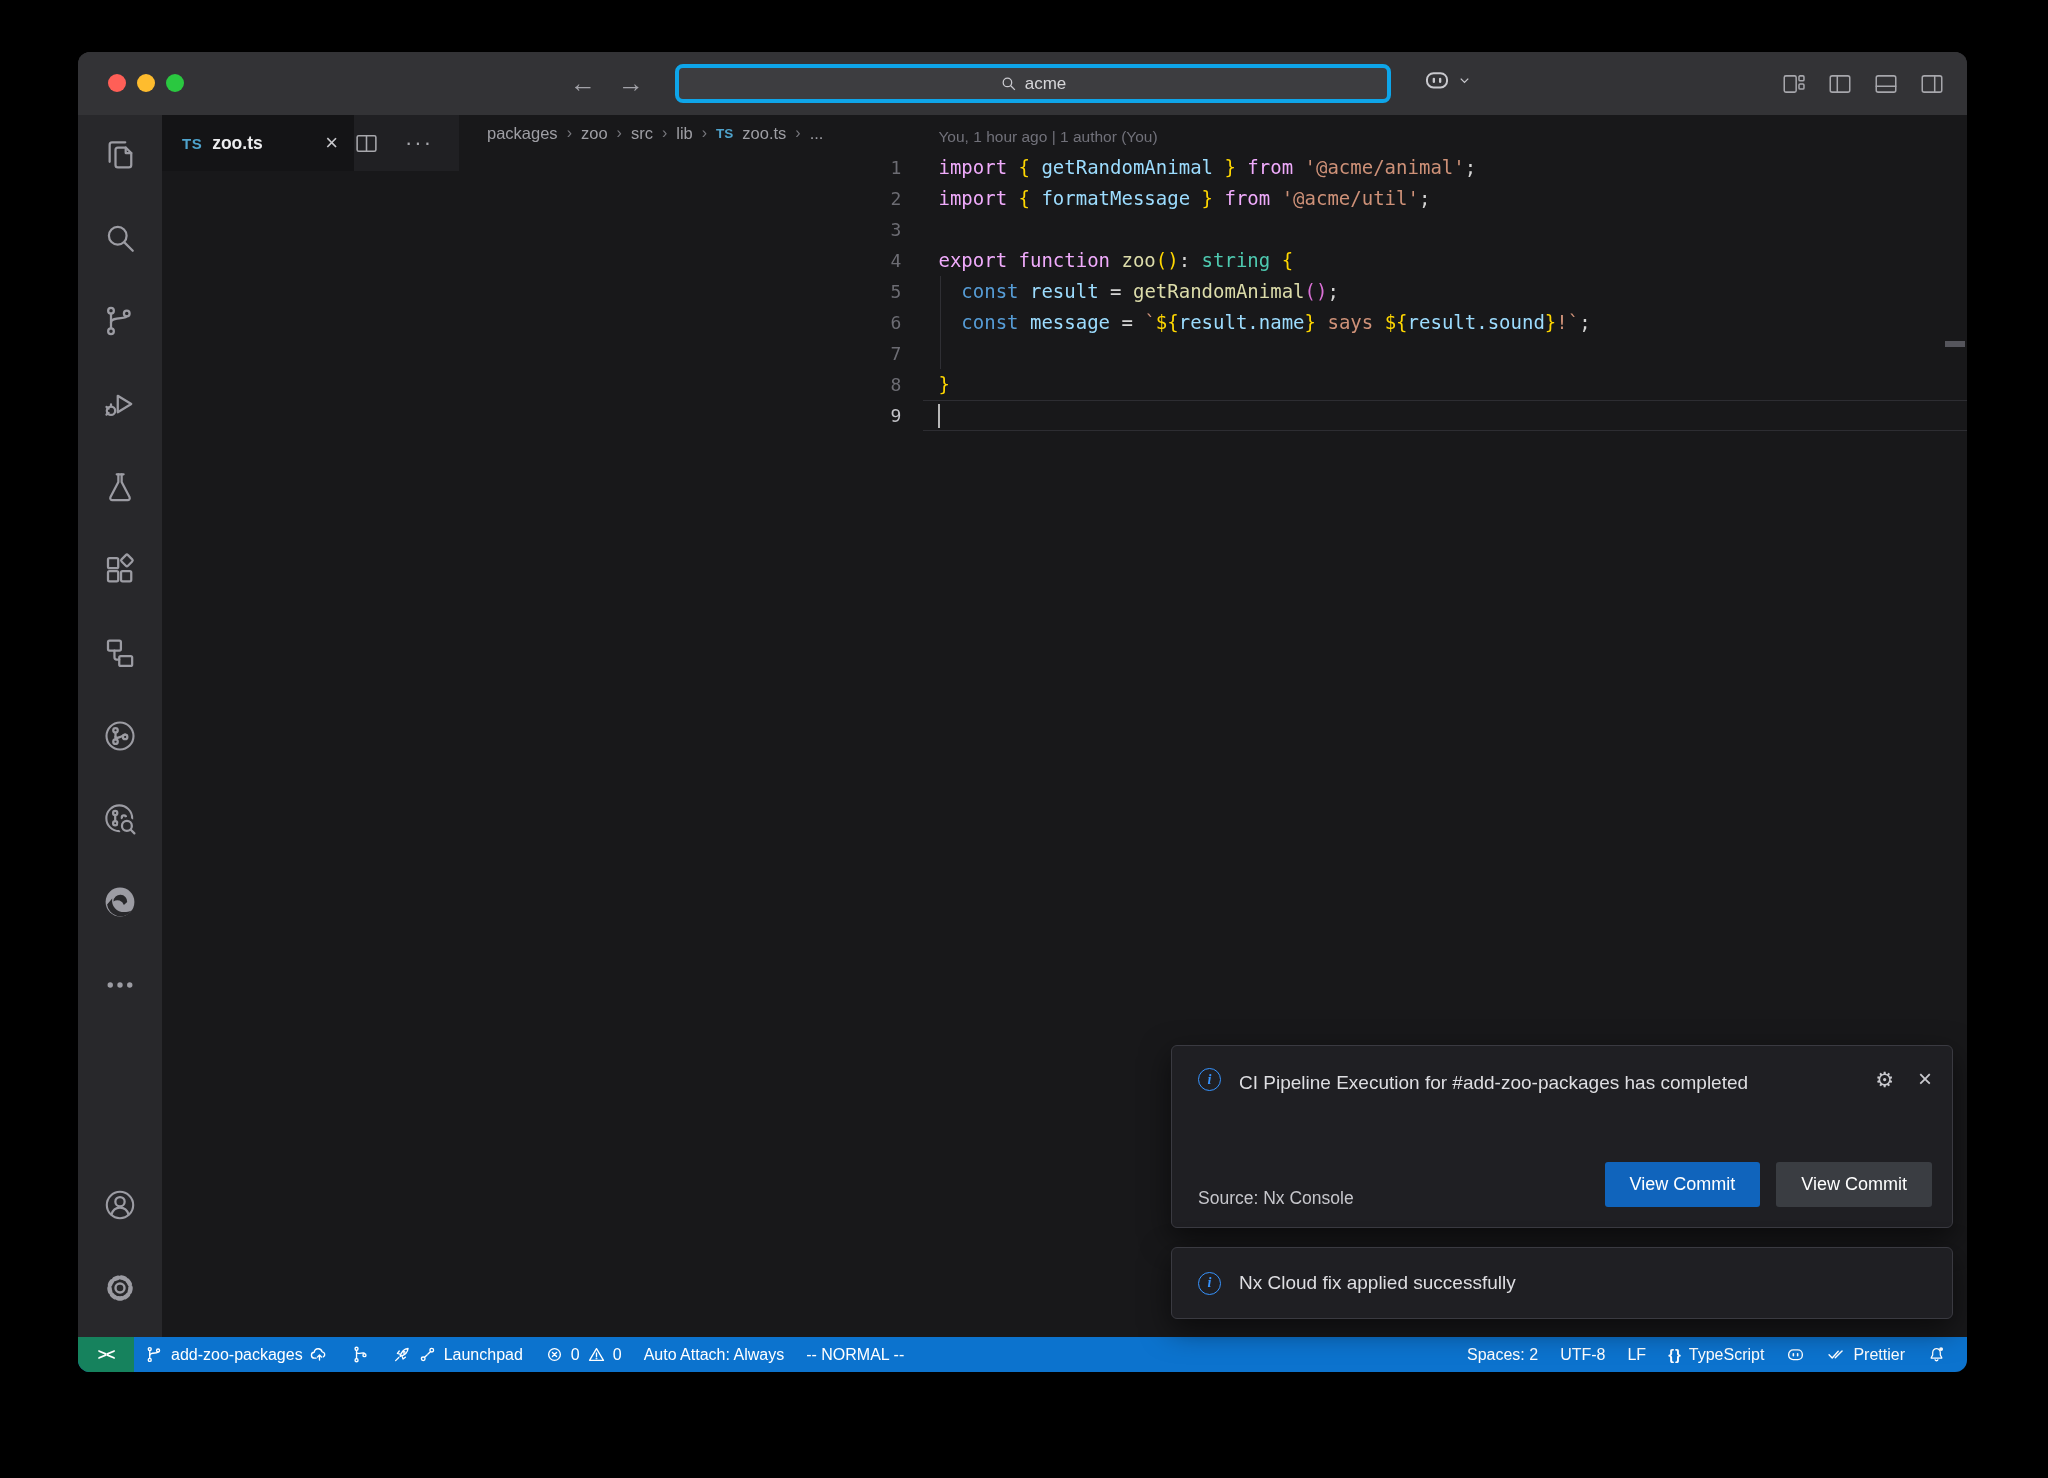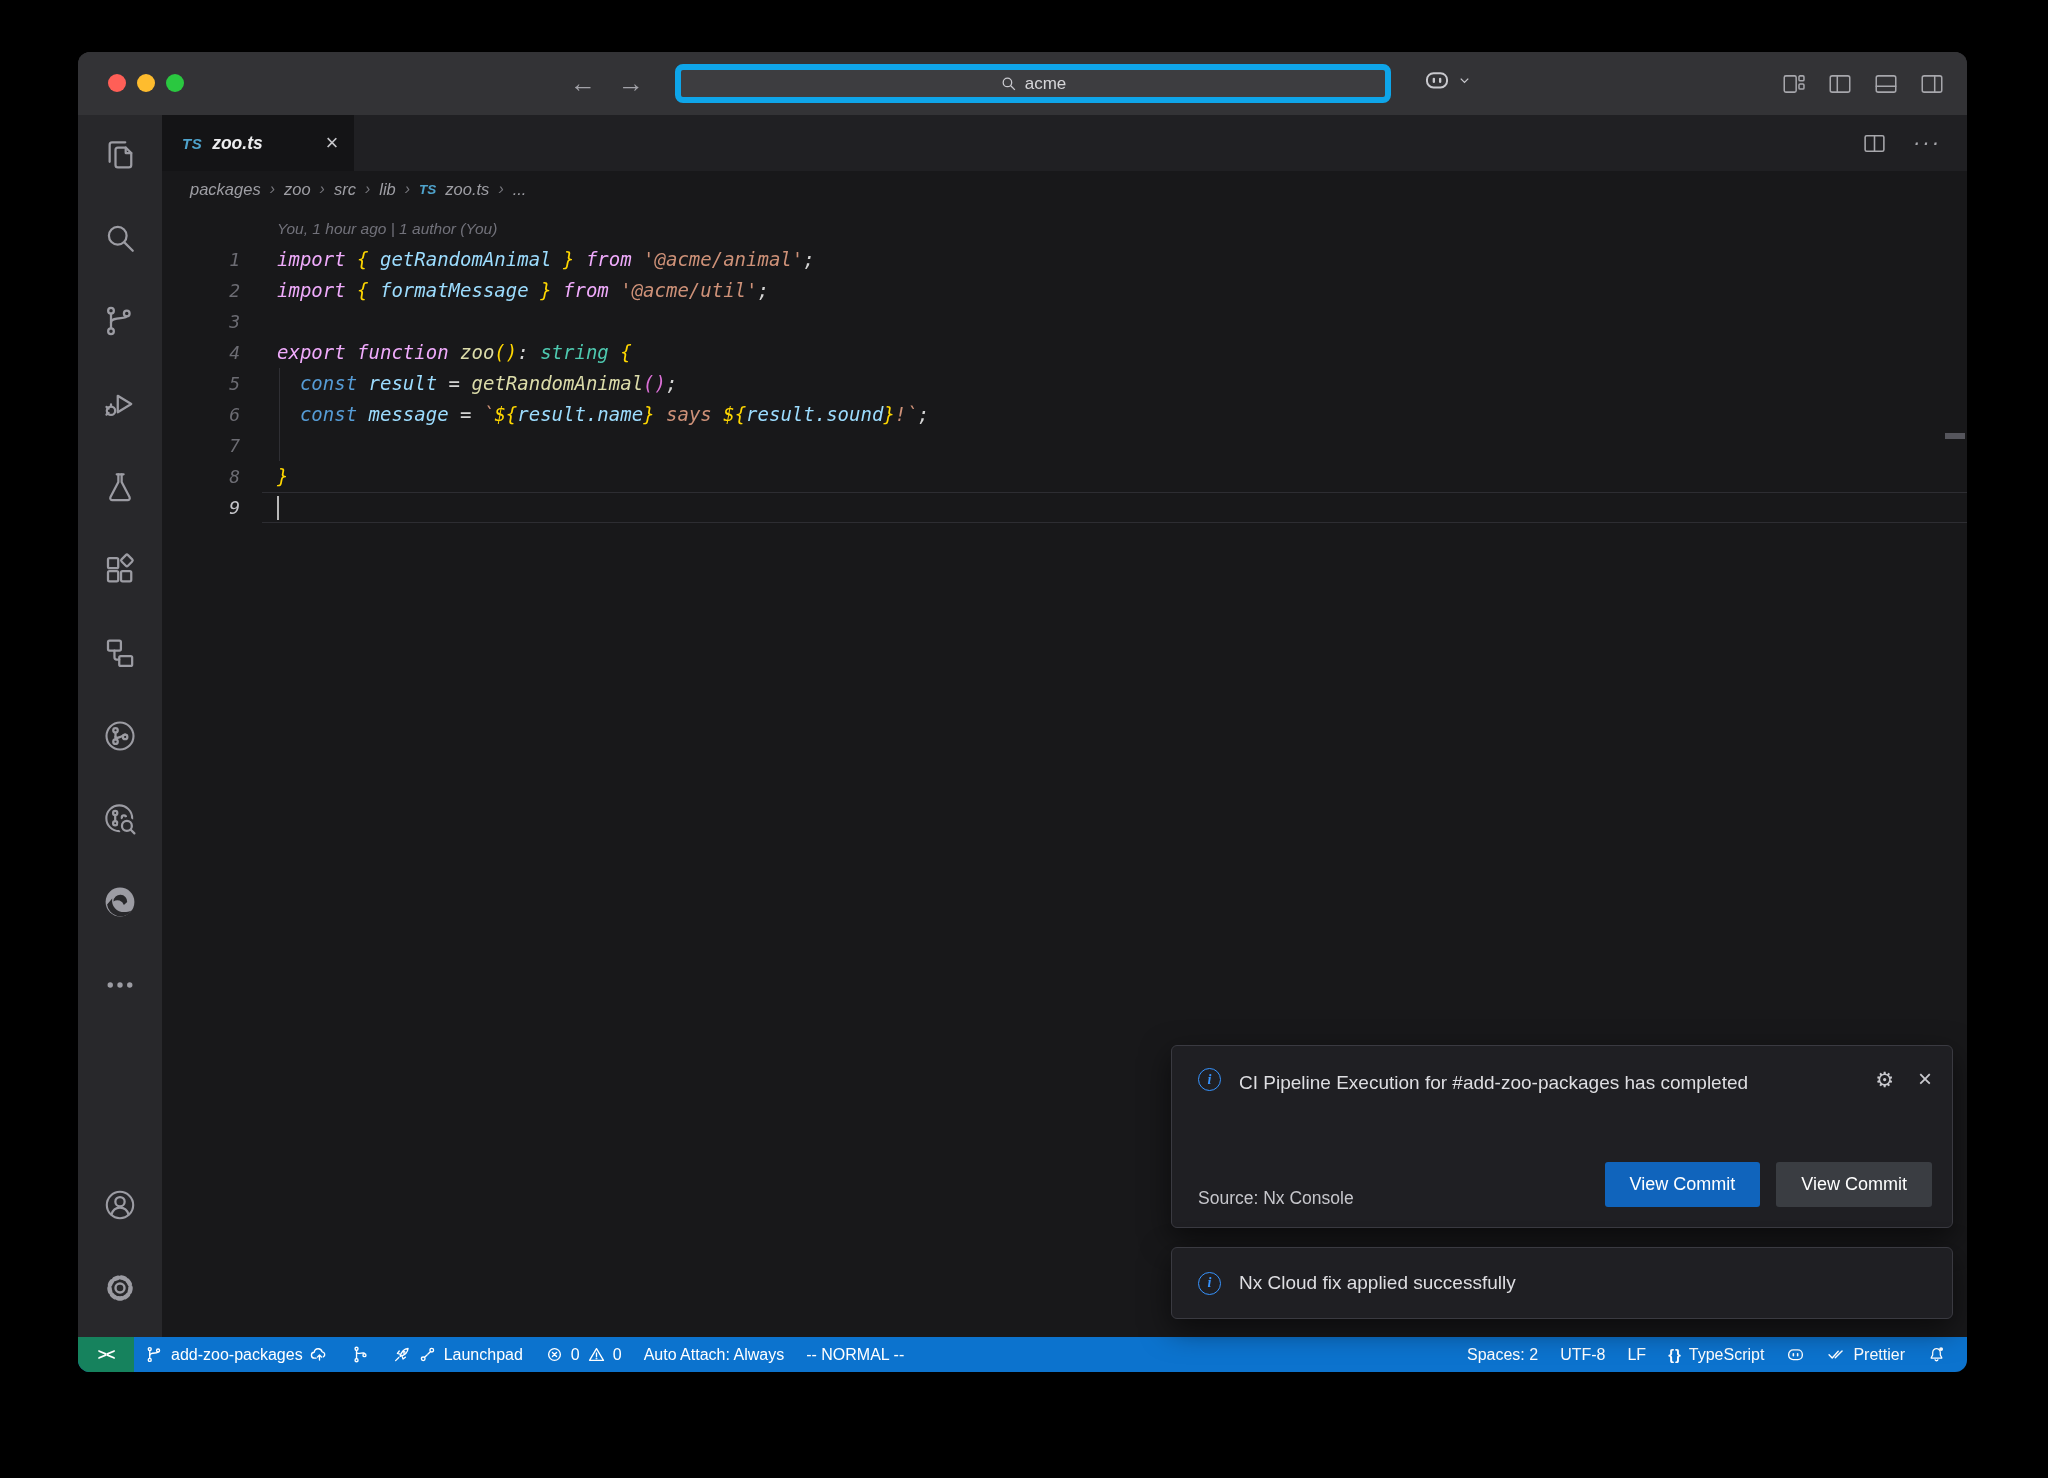--- a/index.html
+++ b/index.html
@@ -12,33 +12,33 @@
 
   
   .titlebar { position:relative; height:63px; background:#333336; flex-shrink:0; }
   .lights { position:absolute; left:30px; top:22px; display:flex; gap:11px; }
   .light { width:18px; height:18px; border-radius:50%; }
   .light.red{background:#FF5F57;} .light.yellow{background:#FEBC2E;} .light.green{background:#2AC840;}
   .nav-arrows { position:absolute; left:492px; top:0; height:63px; display:flex; align-items:center; gap:22px;
     color:#A2A2A8; font-size:26px; }
   .nav-arrows span { cursor:default; }
   .cmd-center { position:absolute; left:597px; top:12px; width:716px; height:39px; background:#3D3D40;
-    border:6px solid #0ea5e9; border-radius:8px; display:flex; align-items:center; justify-content:center;
+    border:4px solid #0ea5e9; border-radius:8px; display:flex; align-items:center; justify-content:center;
     gap:8px; color:#D6D6D9; font-size:17px; }
   .copilot-menu { position:absolute; left:1345px; top:14px; display:flex; align-items:center; gap:6px; color:#C9C9CE; }
   .layout-btns { position:absolute; right:22px; top:0; height:63px; display:flex; align-items:center; gap:20px; color:#A7A7AC; }
   .layout-btns svg { display:block; }
 
   
   .main { flex:1; display:flex; min-height:0; }
   .activitybar { width:84px; background:#28282B; display:flex; flex-direction:column; align-items:center; color:#9C9CA3; }
   .act-item { width:84px; height:83px; display:flex; align-items:center; justify-content:center; }
   .act-bottom { margin-top:auto; margin-bottom:6px; }
 
-  .editor-col { flex:1; display:flex; flex-direction:column; min-width:0; background:#18181A;font-style:italic; }
+  .editor-col { flex:1; display:flex; flex-direction:row; min-width:0; background:#18181A; }
 
   .tabstrip { height:56px; background:#202023; display:flex; align-items:stretch; flex-shrink:0; }
   .tab { width:192px; background:#141416; display:flex; align-items:center; padding:0 16px 0 20px; gap:10px; }
   .ts-badge { color:#4FA3CC; font-weight:700; font-size:15px; letter-spacing:.5px; }
   .tab-label { color:#EDEDEF; font-size:17.5px; font-weight:600; flex:1; }
   .tab-close { color:#C8C8CC; font-size:22px; line-height:1; }
   .tab-actions { margin-left:auto; display:flex; align-items:center; gap:26px; padding-right:26px; color:#A7A7AC; }
   .ellipsis-glyph { font-size:22px; letter-spacing:2px; color:#A7A7AC; }
 
   .breadcrumbs { height:36px; display:flex; align-items:center; padding-left:28px; gap:9px;

